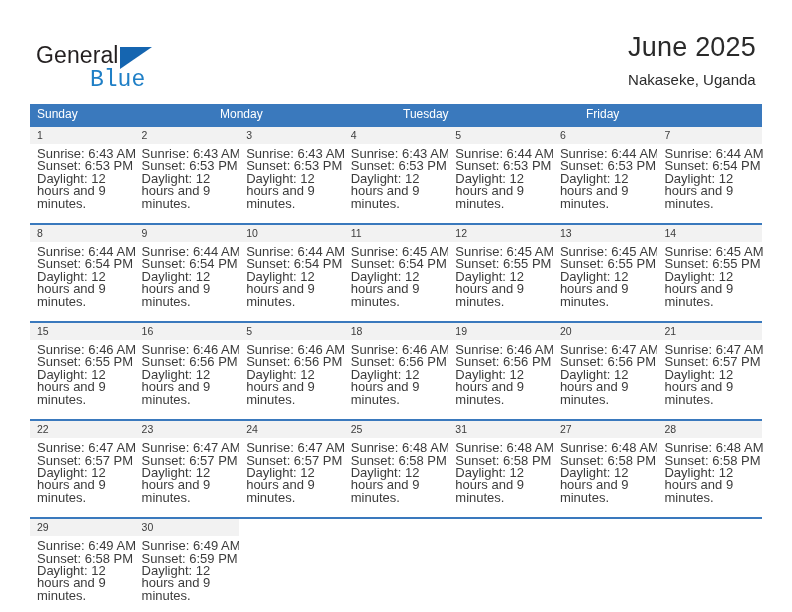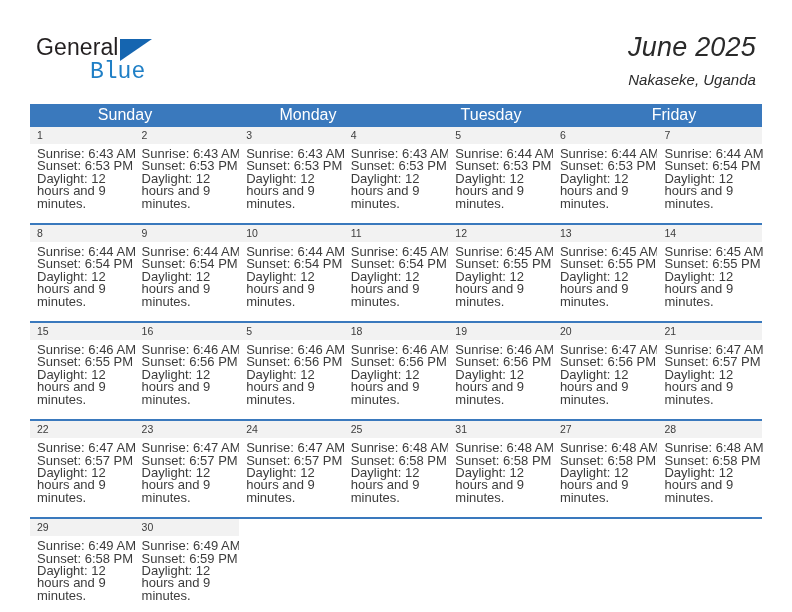--- a/index.html
+++ b/index.html
@@ -23,21 +23,21 @@
   .header {
     position: absolute;
     left: 0;
     top: 0;
     width: 792px;
     height: 104px;
   }
   .brand {
     position: absolute;
     left: 36px;
-    top: 36px;
+    top: 44px;
     width: 210px;
     height: 56px;
     line-height: 1;
   }
   .brand-row {
     position: relative;
     height: 28px;
   }
   .brand-general {
     position: absolute;
@@ -63,22 +63,21 @@
     top: 25px;
     font-size: 23px;
     color: #1f7fc6;
     font-family: Liberation Mono, monospace;
   }
 
   .title-block {
     position: absolute;
     right: 36px;
     top: 30px;
-    text-align: center;
-    font-style: italic;
+    text-align: left;
   }
   .cal-title {
     font-size: 27px;
     color: #2a2a2a;
     font-weight: normal;
     margin: 0;
     line-height: 34px;
     letter-spacing: 0.2px;
   }
   .cal-subtitle {
@@ -98,26 +97,25 @@
   }
   .weekday-row {
     display: flex;
     width: 732px;
     height: 21px;
     background: #3a79bd;
   }
   .weekday {
     flex: 1 1 0;
     color: #ffffff;
-    font-size: 16px;
+    font-size: 12px;
     line-height: 21px;
     padding-left: 7px;
     white-space: nowrap;
     overflow: hidden;
-    text-align: center;
   }
 
   .week-row {
     display: flex;
     width: 732px;
     border-top: 2px solid #3a79bd;
     margin-top: 7px;
   }
   .week-row.first { margin-top: 0; }
 

